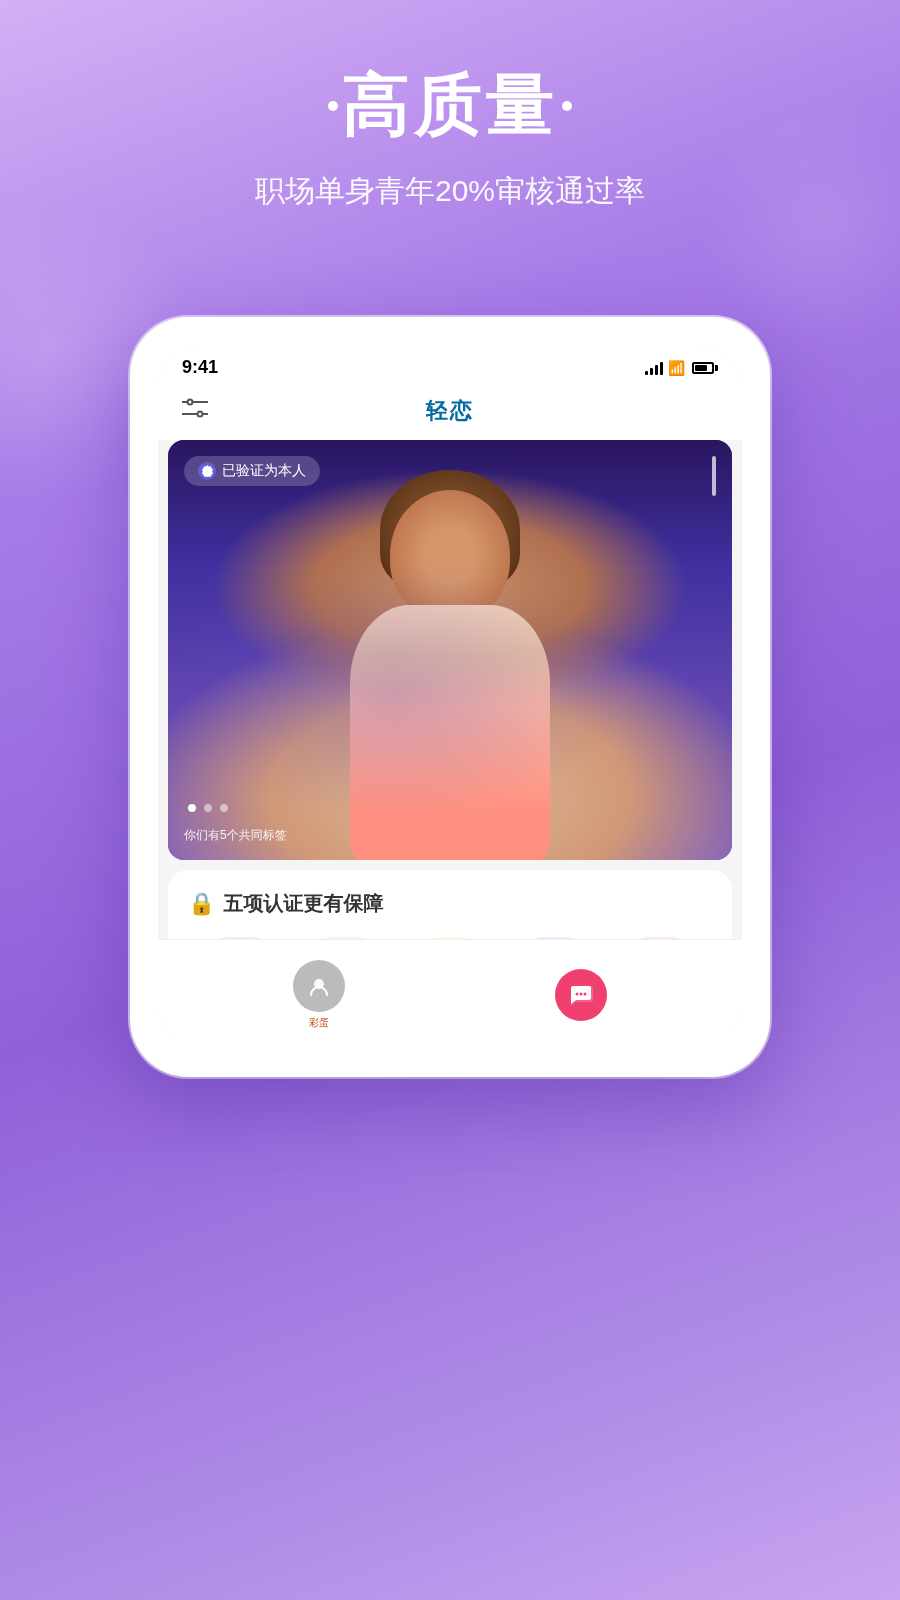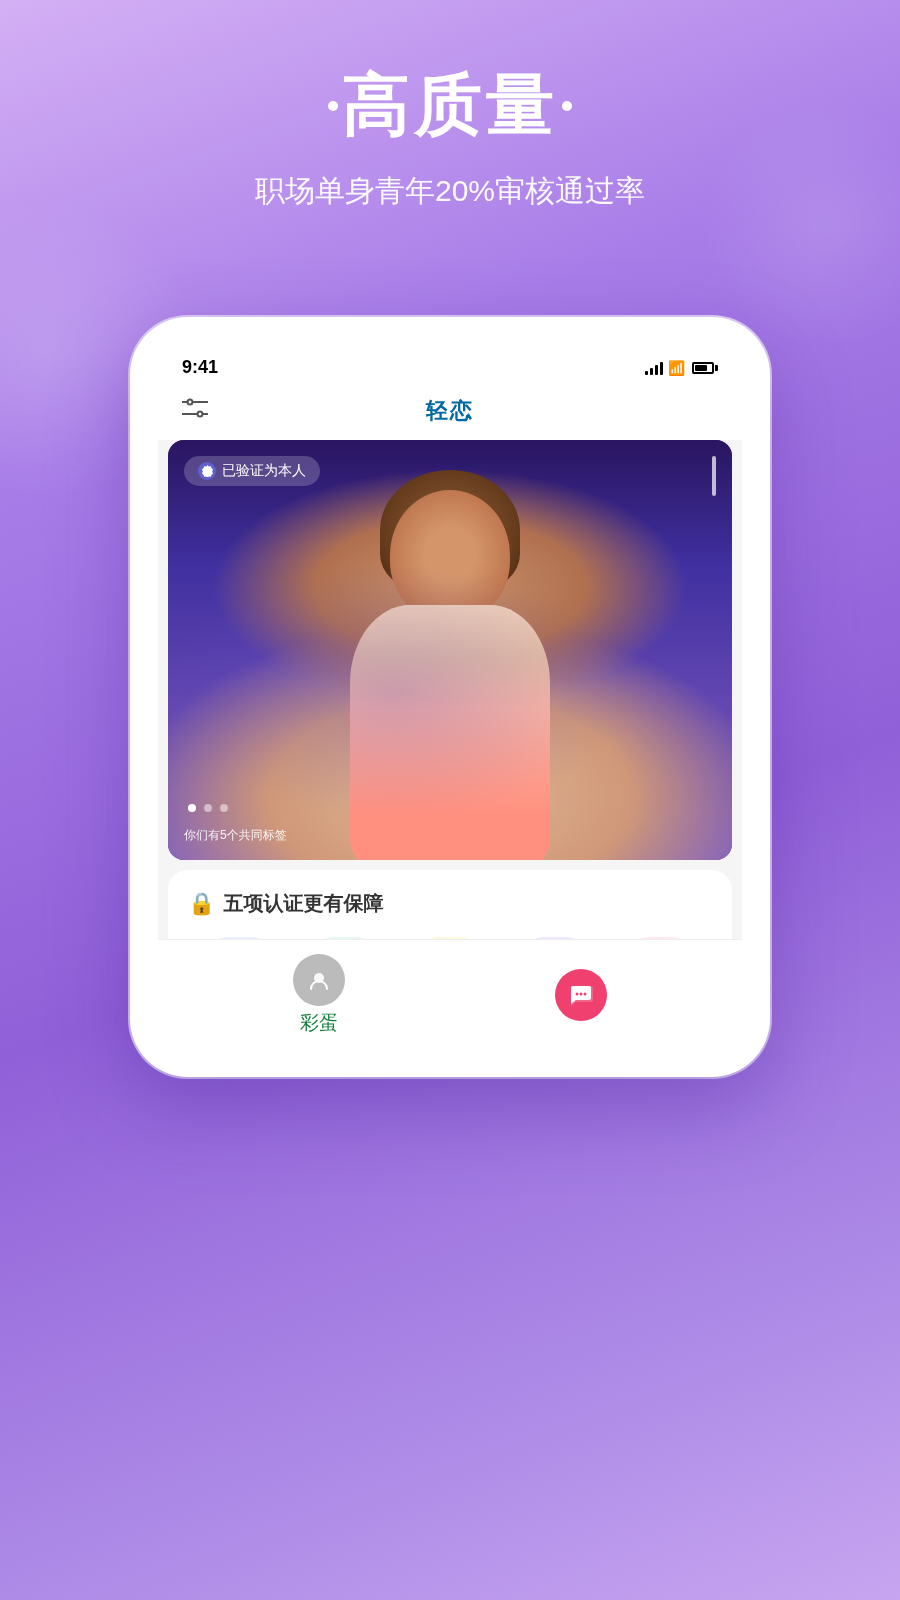--- a/index.html
+++ b/index.html
@@ -332,22 +332,22 @@
     }
 
     .nav-item {
       display: flex;
       flex-direction: column;
       align-items: center;
       gap: 4px;
     }
 
     .nav-label {
-      font-size: 19px;
-      color: #15803d;
+      font-size: 10px;
+      color: #c2410c;
     }
 
     .nav-icon-gray {
       width: 52px;
       height: 52px;
       background: #ccc;
       border-radius: 50%;
       display: flex;
       align-items: center;
       justify-content: center;

